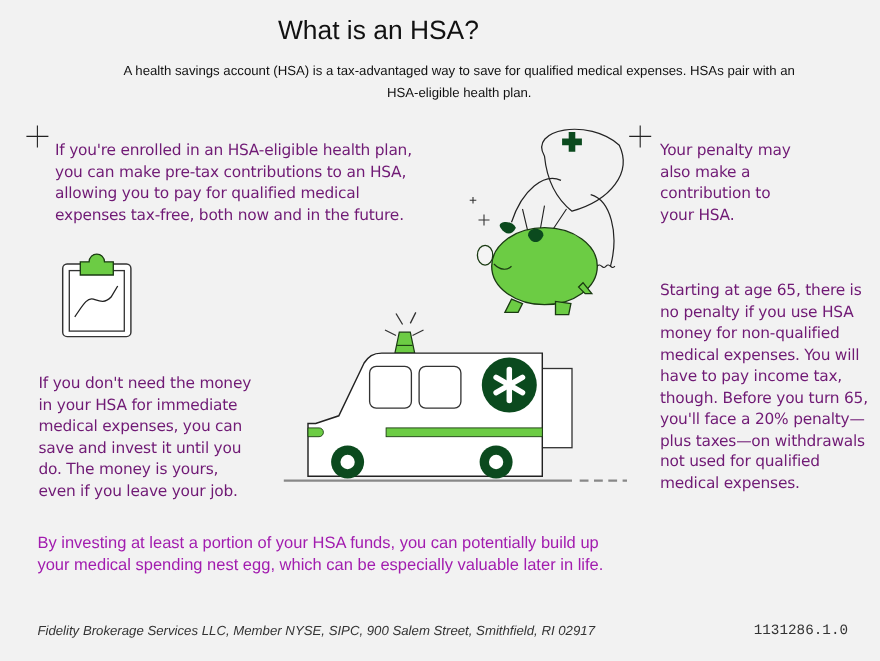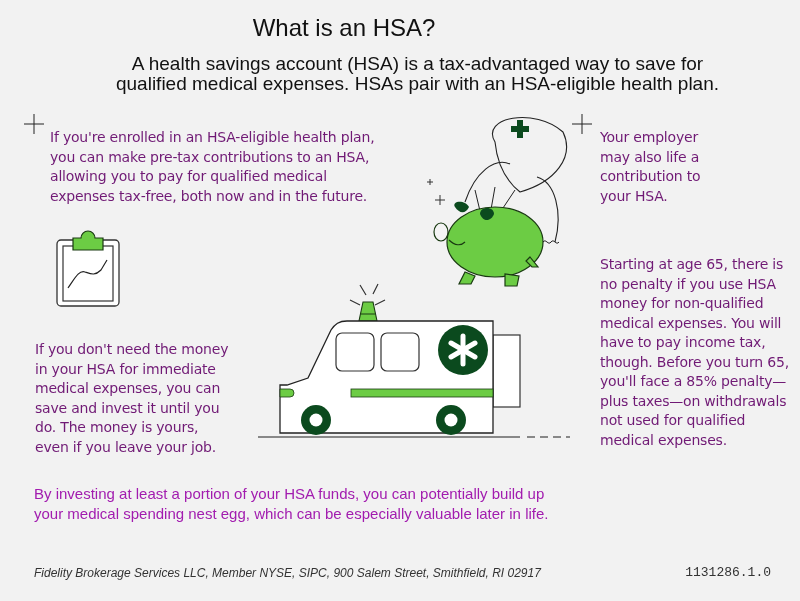--- a/index.html
+++ b/index.html
@@ -11,21 +11,21 @@
   }
   .abs { position: absolute; }
   .title {
     left: 0; width: 688px; top: 14px; text-align: center;
     font-family: "Liberation Sans", sans-serif;
     font-size: 24px; font-weight: normal; color: #111;
   }
   .subtitle {
     left: 100px; width: 635px; top: 54px; text-align: center;
     font-family: "Liberation Sans", sans-serif;
-    font-size: 19px; line-height: 20px; color: #111;
+    font-size: 12px; line-height: 20px; color: #111;
   }
   .body-text {
     font-family: "DejaVu Sans", sans-serif;
     font-size: 14px; line-height: 19.5px; color: #701a75;
     letter-spacing: -0.2px;
   }
   .serif-note {
     font-family: "Liberation Sans", sans-serif;
     font-size: 15px; line-height: 19.5px; color: #a21caf;
   }
@@ -43,23 +43,23 @@
 
 <svg style="left:24px;top:114px;" width="20" height="20">
   <path d="M10 0 V20 M0 10 H20" stroke="#222" stroke-width="1"></path>
 </svg>
 <svg style="left:572px;top:114px;" width="20" height="20">
   <path d="M10 0 V20 M0 10 H20" stroke="#222" stroke-width="1"></path>
 </svg>
 
 <div class="abs body-text" style="left:50px;top:128px;width:345px;">If you're enrolled in an HSA-eligible health plan, you can make pre-tax contributions to an HSA, allowing you to pay for qualified medical expenses tax-free, both now and in the future.</div>
 
-<div class="abs body-text" style="left:600px;top:128px;width:130px;">Your employer may also life a contribution to your HSA.</div>
+<div class="abs body-text" style="left:600px;top:128px;width:130px;">Your penalty may also make a contribution to your HSA.</div>
 
-<div class="abs body-text" style="left:600px;top:255px;width:195px;">Starting at age 65, there is no penalty if you use HSA money for non-qualified medical expenses. You will have to pay income tax, though. Before you turn 65, you'll face a 85% penalty—plus taxes—on withdrawals not used for qualified medical expenses.</div>
+<div class="abs body-text" style="left:600px;top:255px;width:195px;">Starting at age 65, there is no penalty if you use HSA money for non-qualified medical expenses. You will have to pay income tax, though. Before you turn 65, you'll face a 20% penalty—plus taxes—on withdrawals not used for qualified medical expenses.</div>
 
 <div class="abs body-text" style="left:35px;top:340px;width:200px;">If you don't need the money in your HSA for immediate medical expenses, you can save and invest it until you do. The money is yours, even if you leave your job.</div>
 
 <div class="abs serif-note" style="left:34px;top:484px;width:520px;">By investing at least a portion of your HSA funds, you can potentially build up your medical spending nest egg, which can be especially valuable later in life.</div>
 
 <div class="abs footer" style="left:34px;top:566px;font-style:italic;">Fidelity Brokerage Services LLC, Member NYSE, SIPC, 900 Salem Street, Smithfield, RI 02917</div>
 <div class="abs footer" style="right:29px;top:565px;font-size:13px;font-family:Liberation Mono, monospace;">1131286.1.0</div>
 
 <svg style="left:55px;top:230px;" width="70" height="80">
   <rect x="2" y="10" width="62" height="66" rx="4" fill="#fff" stroke="#333" stroke-width="1.3"></rect>

